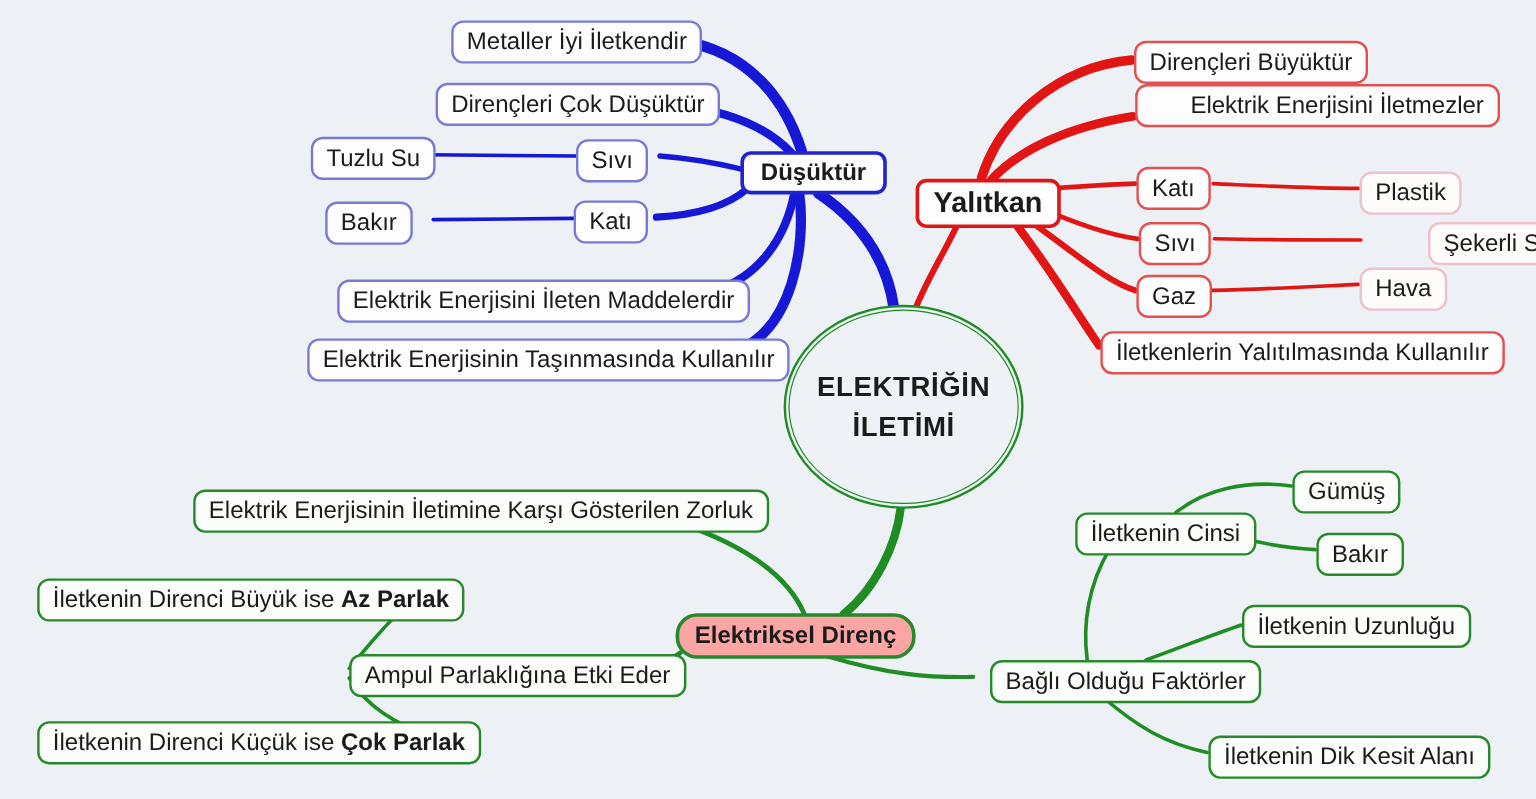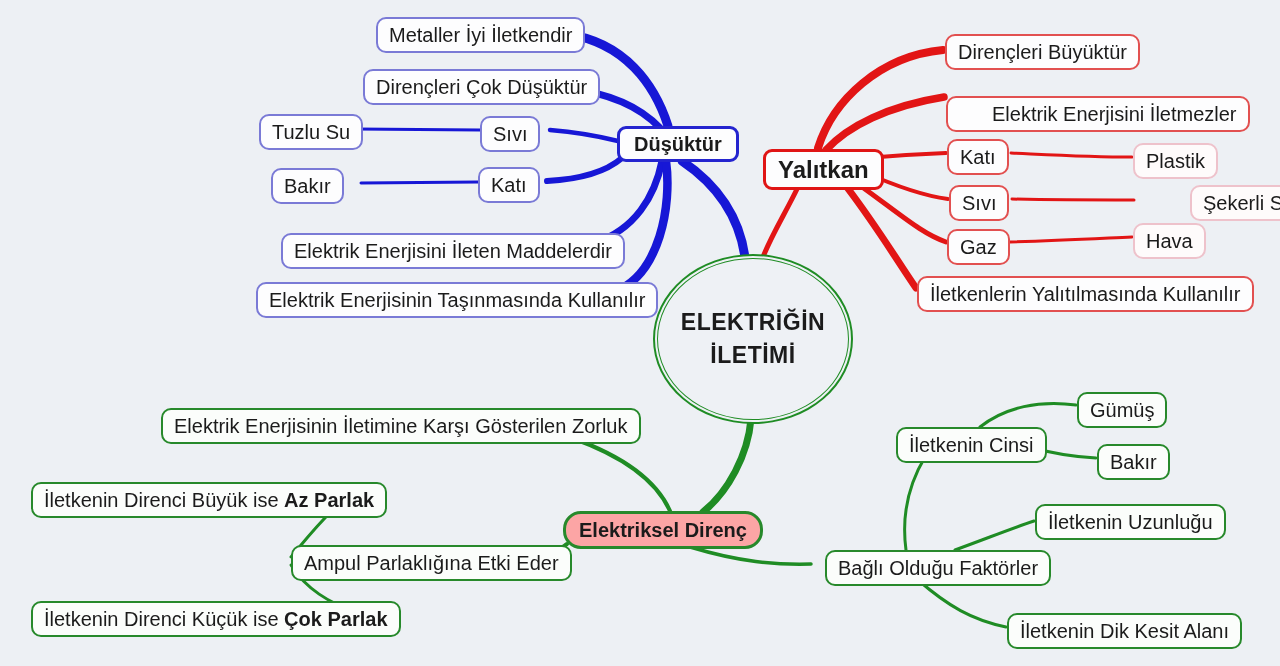--- a/index.html
+++ b/index.html
@@ -96,21 +96,21 @@
   <div class="node b-mid" style="left:363px;top:69px;">Dirençleri Çok Düşüktür</div>
   <div class="node b-mid" style="left:259px;top:114px;text-align:center;">Tuzlu Su</div>
   <div class="node b-mid" style="left:480px;top:116px;">Sıvı</div>
   <div class="node b-hub" style="left:617px;top:126px;">Düşüktür</div>
   <div class="node b-mid" style="left:271px;top:168px;">Bakır</div>
   <div class="node b-mid" style="left:478px;top:167px;">Katı</div>
   <div class="node b-mid" style="left:281px;top:233px;">Elektrik Enerjisini İleten Maddelerdir</div>
   <div class="node b-mid" style="left:256px;top:282px;">Elektrik Enerjisinin Taşınmasında Kullanılır</div>
 
   <div class="node r-mid" style="left:945px;top:34px;">Dirençleri Büyüktür</div>
-  <div class="node r-mid" style="left:946px;top:96px;padding-left:44px;">Elektrik Enerjisini İletmezler</div>
+  <div class="node r-mid" style="left:946px;top:70px;padding-left:44px;">Elektrik Enerjisini İletmezler</div>
   <div class="node r-hub" style="left:763px;top:149px;">Yalıtkan</div>
   <div class="node r-mid" style="left:947px;top:139px;">Katı</div>
   <div class="node r-leaf" style="left:1133px;top:143px;">Plastik</div>
   <div class="node r-mid" style="left:949px;top:185px;">Sıvı</div>
   <div class="node r-leaf" style="left:1173px;top:185px;margin-left:17px;">Şekerli Su</div>
   <div class="node r-mid" style="left:947px;top:229px;border-radius:10px;">Gaz</div>
   <div class="node r-leaf" style="left:1133px;top:223px;">Hava</div>
   <div class="node r-mid" style="left:917px;top:276px;">İletkenlerin Yalıtılmasında Kullanılır</div>
 
   <div class="node g-box" style="left:161px;top:408px;">Elektrik Enerjisinin İletimine Karşı Gösterilen Zorluk</div>

